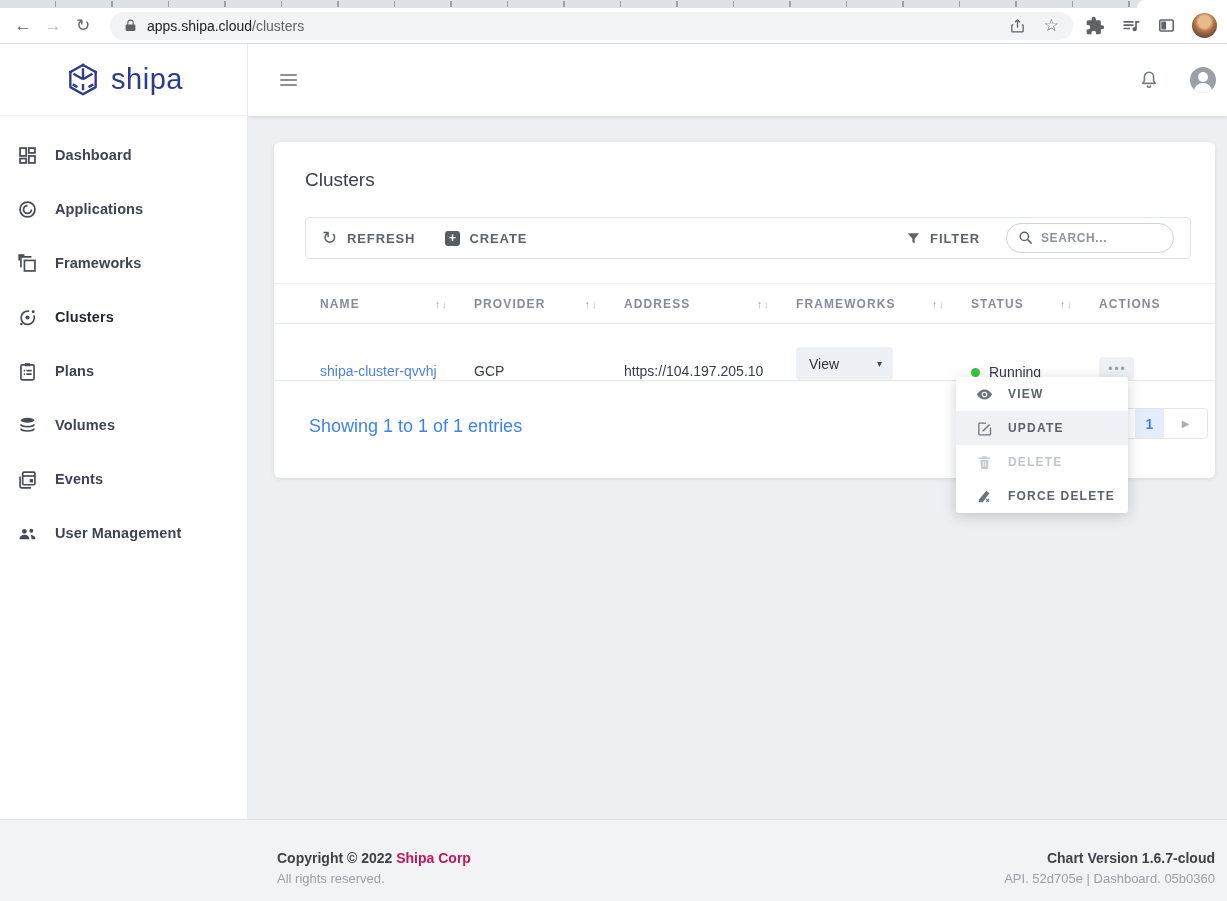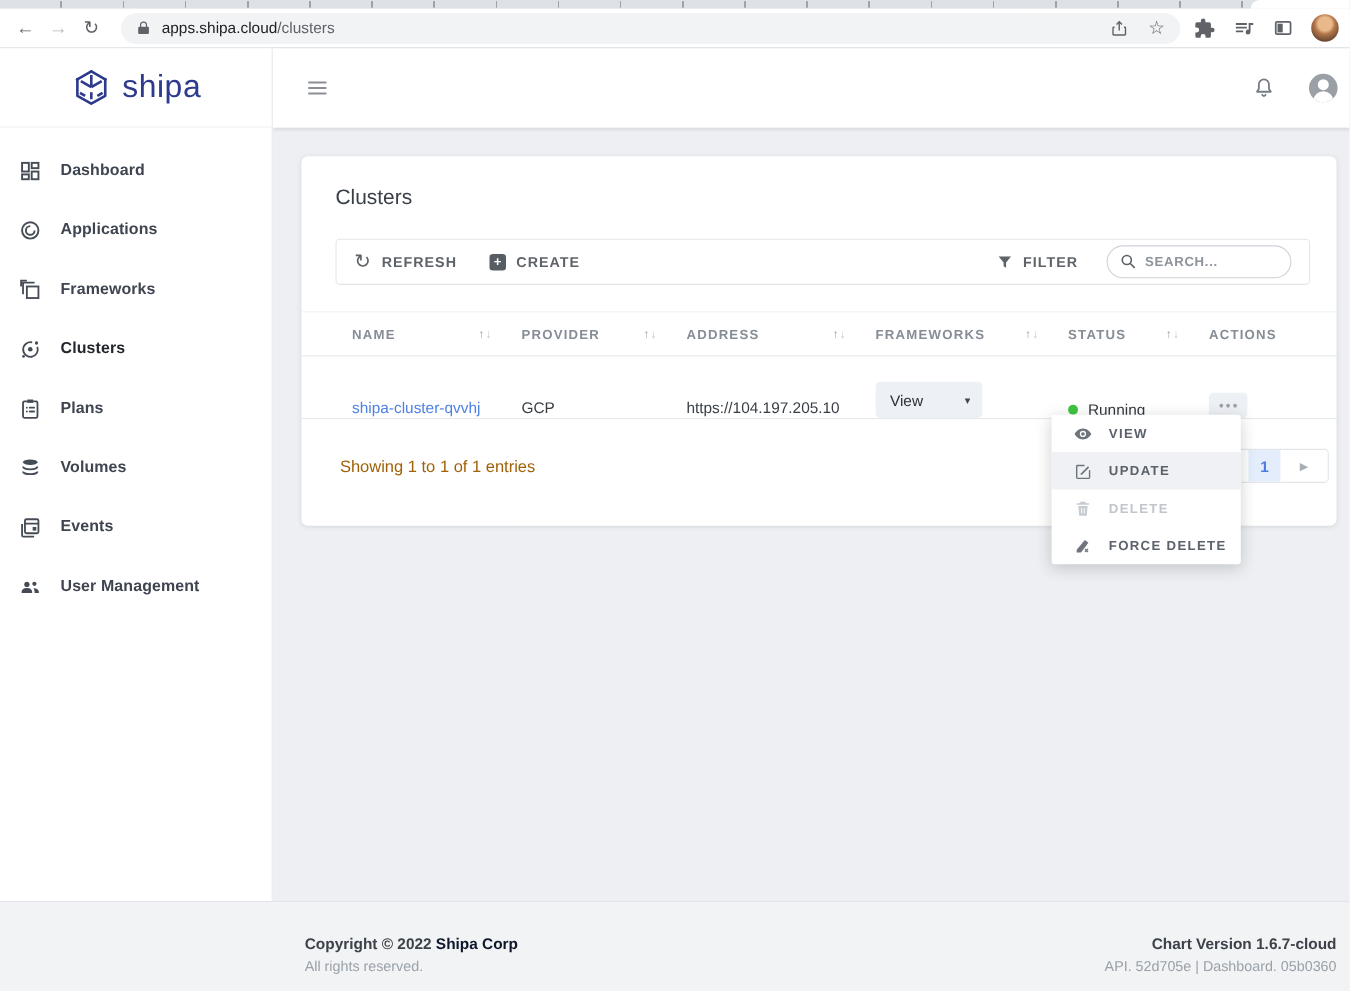--- a/index.html
+++ b/index.html
@@ -86,21 +86,21 @@
   .view-btn{width:97px;height:33px;background:#edf0f4;border-radius:4px;display:flex;align-items:center;
     justify-content:space-between;padding:0 11px 0 13px;cursor:pointer}
   .view-lbl{font-size:14px;color:#2d3238}
   .caret{font-size:10px;color:#41474e}
   .status{display:flex;align-items:center;gap:9px}
   .dot{width:9px;height:9px;border-radius:50%;background:#3fc33f}
   .status-lbl{font-size:14px;color:#32383f}
   .dots-btn{width:35px;height:23px;background:#edf0f4;border-radius:4px;display:flex;align-items:center;
     justify-content:center;color:#98a0aa;font-size:12px;letter-spacing:2px;cursor:pointer;padding-left:2px}
 
-  .summary{position:absolute;left:35px;top:274px;font-size:15px;color:#a16207}
+  .summary{position:absolute;left:35px;top:274px;font-size:18px;color:#3b82f6}
   .pager{position:absolute;left:820px;top:266px;width:114px;height:31px;border:1px solid #e3e6e9;background:#fff;
     border-radius:4px;display:flex;overflow:hidden}
   .pg{display:flex;align-items:center;justify-content:center;font-size:10px;cursor:pointer}
   .pg.prev{width:40px;color:#3d434a}
   .pg.page{width:29px;font-size:14px;font-weight:600;color:#4a7de2;background:#e4edfc}
   .pg.next{flex:1;color:#a7aeb6}
 
   
   .menu{position:absolute;left:956px;top:377px;width:172px;background:#fff;border-radius:3px;
     box-shadow:0 3px 14px rgba(40,45,55,.22);z-index:6}
@@ -109,21 +109,21 @@
   .mi .ml{font-size:12px;font-weight:700;letter-spacing:1.2px;color:#5b626b;white-space:nowrap}
   .mi.hover{background:#eff1f4}
   .mi.disabled{cursor:default}
   .mi.disabled .ml{color:#c1c6cd}
   .mi.disabled .mic{color:#c6cbd1}
 
   
   .footer{position:absolute;left:0;top:819px;width:1227px;height:82px;background:#f1f3f5;border-top:1px solid #e2e5e9}
   .f-left{position:absolute;left:277px;top:30px}
   .f-line1{font-size:14px;font-weight:700;color:#3c4248}
-  .f-line1 .corp{color:#0f172a;cursor:pointer}
+  .f-line1 .corp{color:#be185d;cursor:pointer}
   .f-line2{margin-top:5px;font-size:13px;color:#9aa1a8}
   .f-right{position:absolute;right:12px;top:30px;text-align:right}
 </style>
 </head>
 <body>
 
 <div class="tabstrip">
   <div class="ticks"></div>
   <div class="tab-corner"></div>
 </div>

